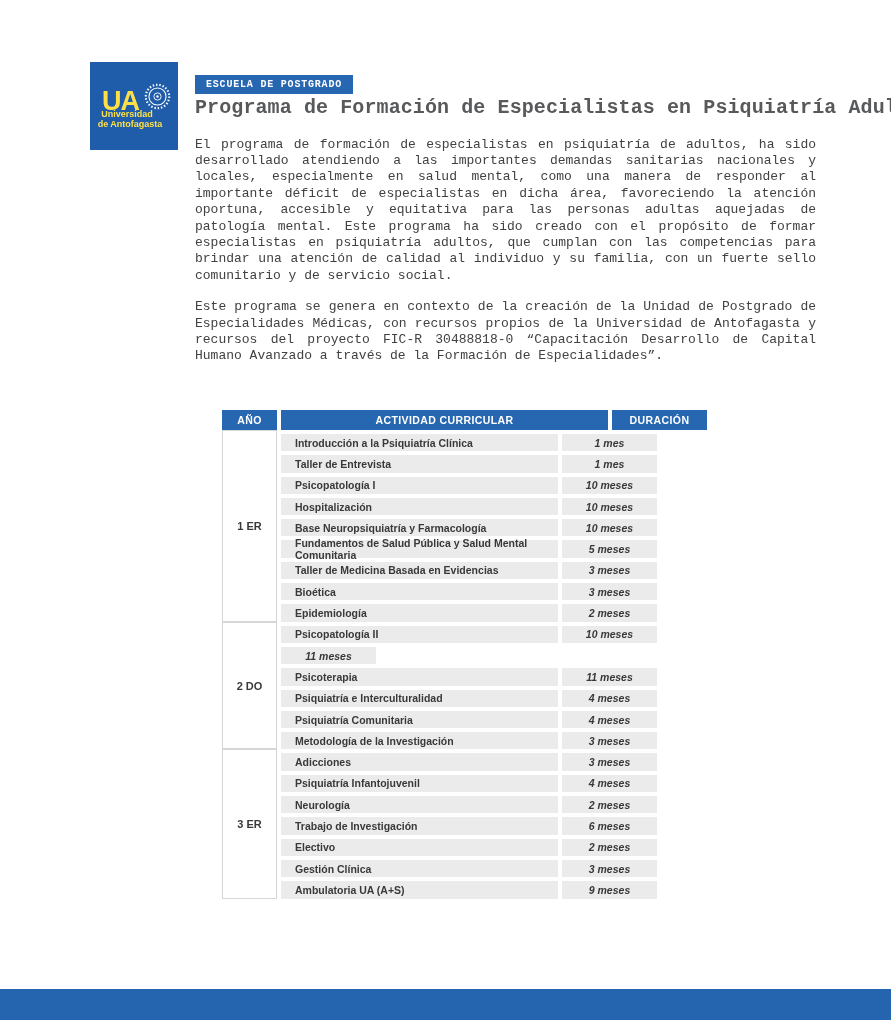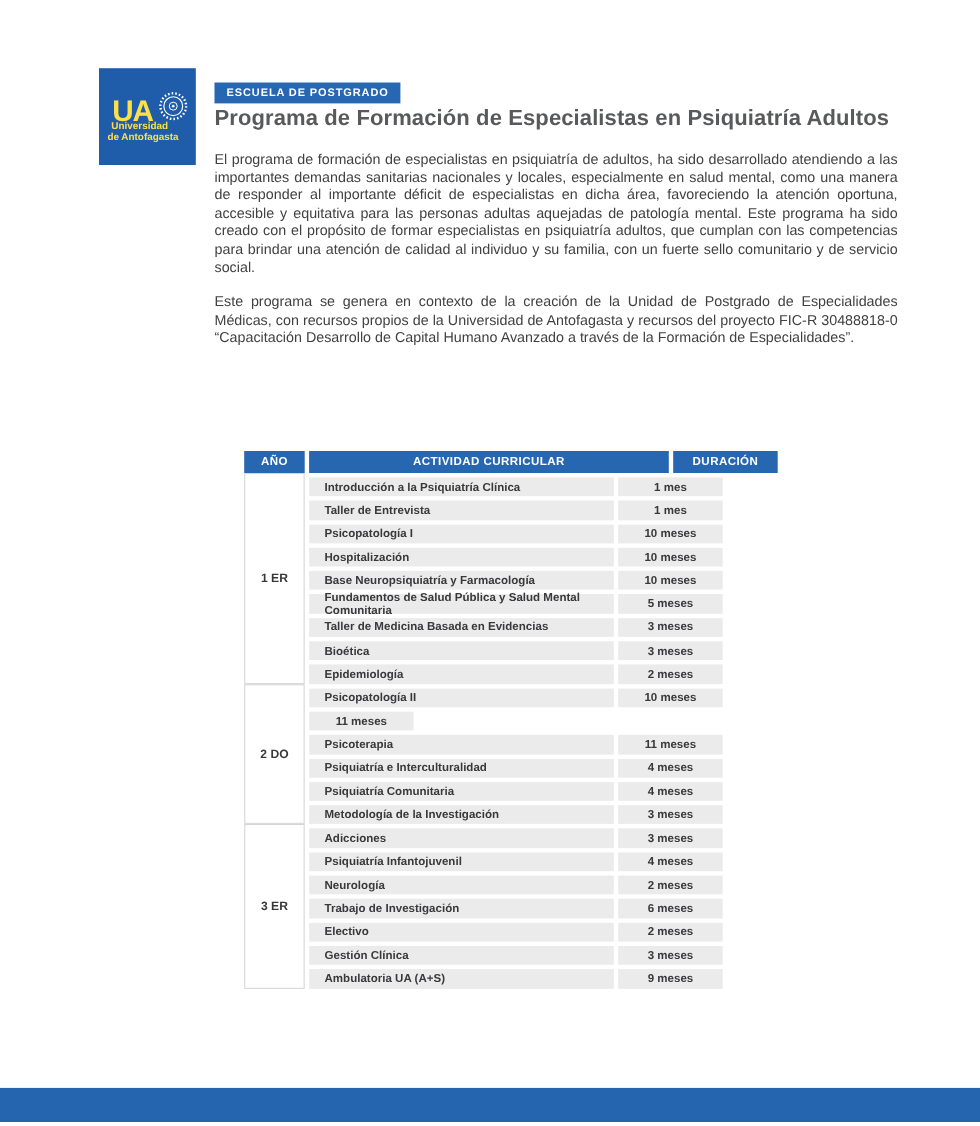--- a/index.html
+++ b/index.html
@@ -27,21 +27,21 @@
   .logo-line1{
     position:absolute;left:0;right:14px;top:48px;
     text-align:center;font-size:9px;font-weight:bold;line-height:1;
   }
   .logo-line2{
     position:absolute;left:0;right:8px;top:58px;
     text-align:center;font-size:9px;font-weight:bold;line-height:1;
   }
   
   .content{
-    position:absolute;left:195px;top:74px;width:622px;
+    position:absolute;left:195px;top:74px;width:622px;font-family:Liberation Mono, monospace;
   }
   .badge{
     display:inline-block;
     background:#2766b0;color:#ffffff;
     font-size:10px;font-weight:bold;letter-spacing:.8px;
     padding:4px 11px 4px 11px;
     line-height:1.1;
   }
   .title{
     margin-top:4px;
@@ -81,21 +81,21 @@
   }
   .rows{display:flex;flex-direction:column;width:426px;}
   .row{display:flex;gap:4px;height:17.3px;margin-top:4px;}
   .cell-act{
     width:277px;background:#ebebec;box-sizing:border-box;
     display:flex;align-items:center;
     padding-left:14px;
   }
   .cell-dur{
     width:95px;background:#ebebec;
-    display:flex;align-items:center;justify-content:center;
+    display:flex;align-items:center;justify-content:center;font-style:italic;
   }
   
   .footer-bar{
     position:absolute;left:0;top:989px;width:891px;height:31px;
     background:#2565af;
   }
 </style>
 </head>
 <body>
 

